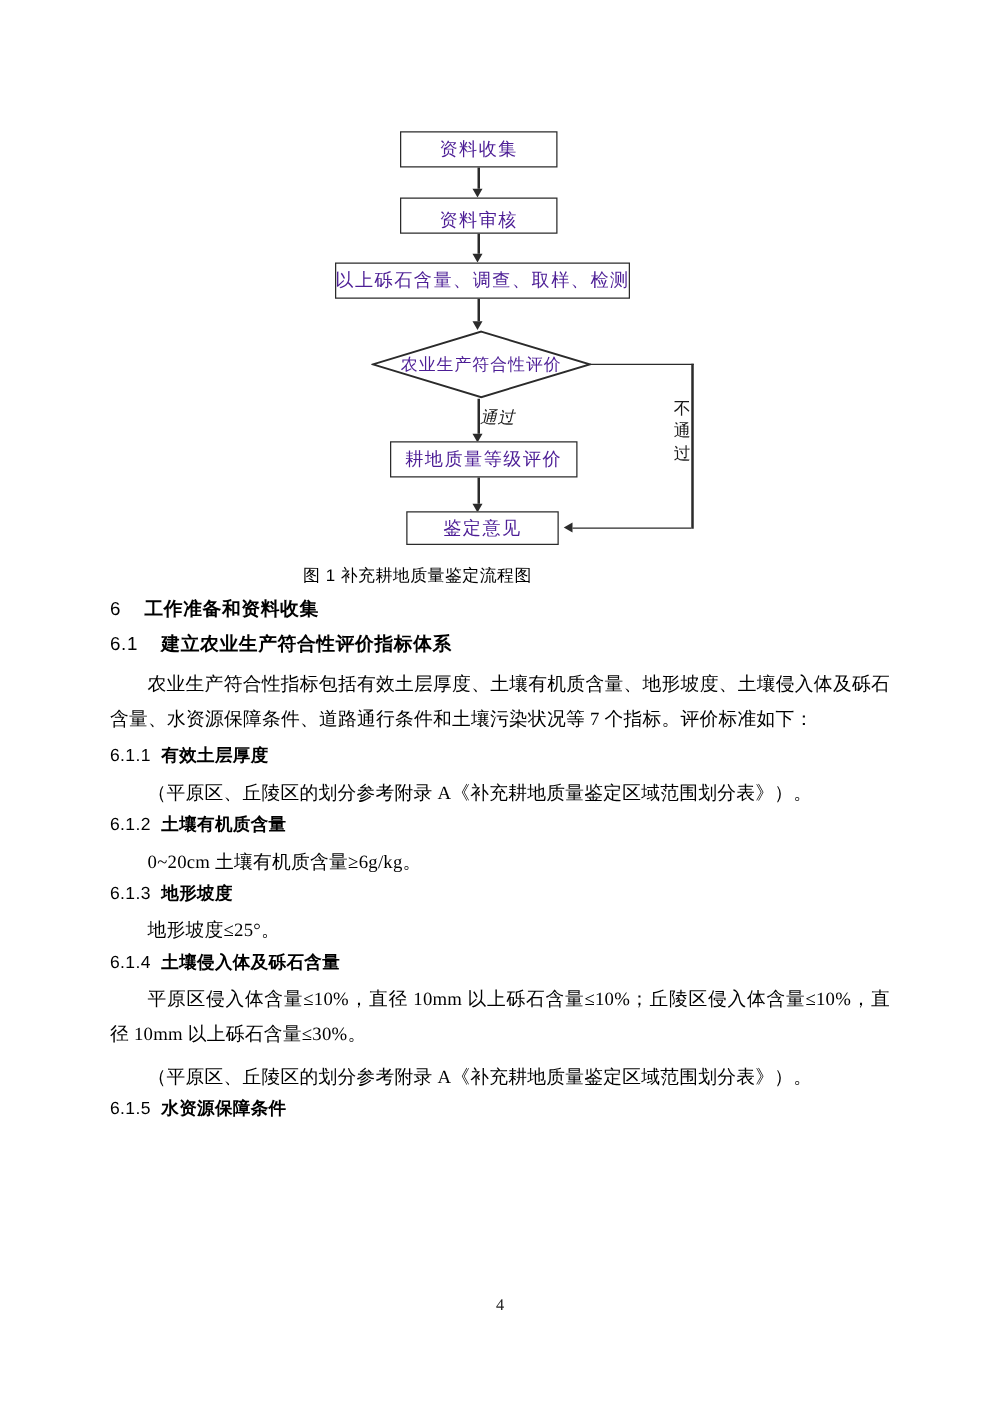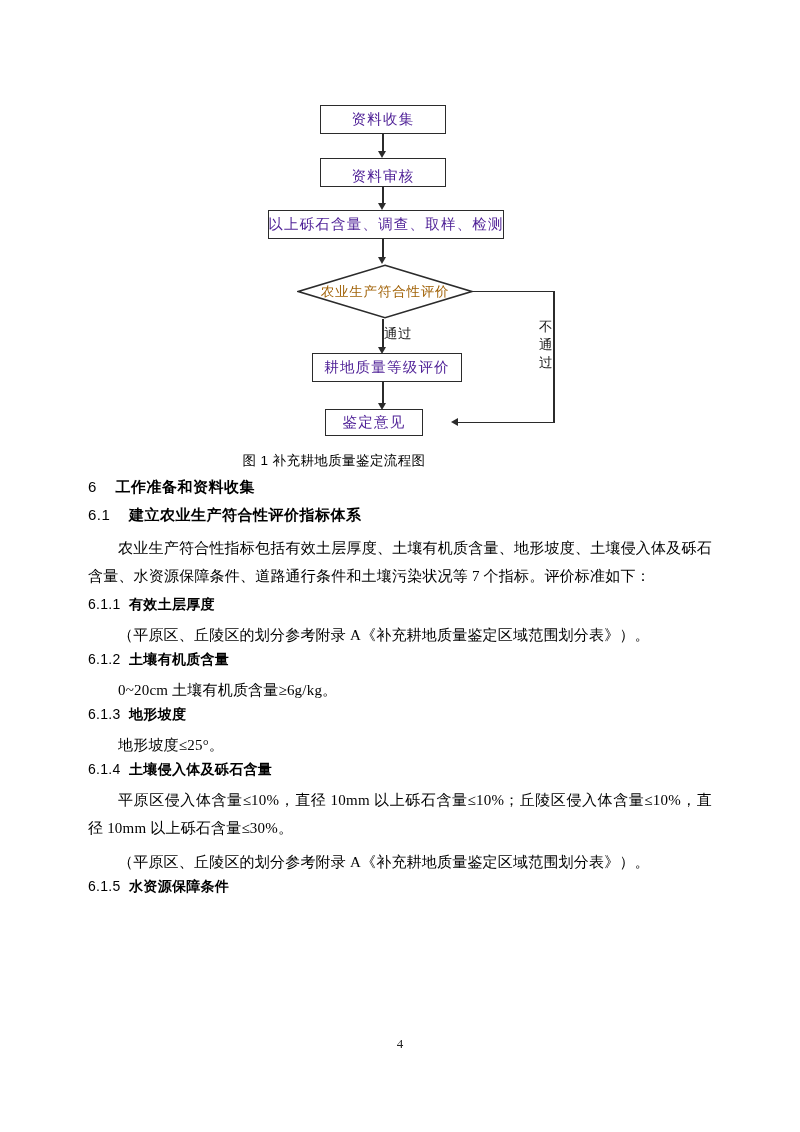--- a/index.html
+++ b/index.html
@@ -42,41 +42,41 @@
     font-family: "Liberation Serif", "DejaVu Serif", serif;
     font-size: 14.5px;
     letter-spacing: 1.2px;
     color: #4c1d95;
     white-space: nowrap;
   }
   .node-collect   { left: 320px; top: 105px; width: 126px; height: 29px; }
   .node-review    { left: 320px; top: 158px; width: 126px; height: 29px; align-items: flex-end; }
   .node-survey    { left: 268px; top: 210px; width: 236px; height: 29px; }
   .node-grade     { left: 312px; top: 353px; width: 150px; height: 29px; }
-  .node-opinion   { left: 325px; top: 409px; width: 98px; height: 27px; }
+  .node-opinion   { left: 325px; top: 409px; width: 122px; height: 27px; }
 
   .diamond-wrap {
     position: absolute;
     left: 297px;
     top: 264px;
     width: 176px;
     height: 55px;
   }
   .diamond-wrap svg { display: block; }
   .diamond-label {
     position: absolute;
     left: 0; top: 0;
     width: 176px;
     height: 55px;
     display: flex;
     align-items: center;
     justify-content: center;
     font-size: 13.5px;
     letter-spacing: 0.8px;
-    color: #a16207;
+    color: #4c1d95;
     white-space: nowrap;
   }
 
   .connector {
     position: absolute;
     background: #2b2b2b;
   }
   .v-line { width: 1.6px; }
   .h-line { height: 1.6px; }
 
@@ -95,21 +95,21 @@
     border-right: 7px solid #2b2b2b;
   }
 
   .edge-label {
     position: absolute;
     font-size: 13.5px;
     color: #1a1a1a;
     letter-spacing: 0.5px;
     white-space: nowrap;
   }
-  .edge-label-pass { left: 384px; top: 325px; }
+  .edge-label-pass { left: 384px; top: 325px; font-style: italic; }
   .edge-label-fail {
     left: 538px;
     top: 318px;
     width: 16px;
     line-height: 18px;
     text-align: center;
     white-space: normal;
     word-break: break-all;
   }
 

